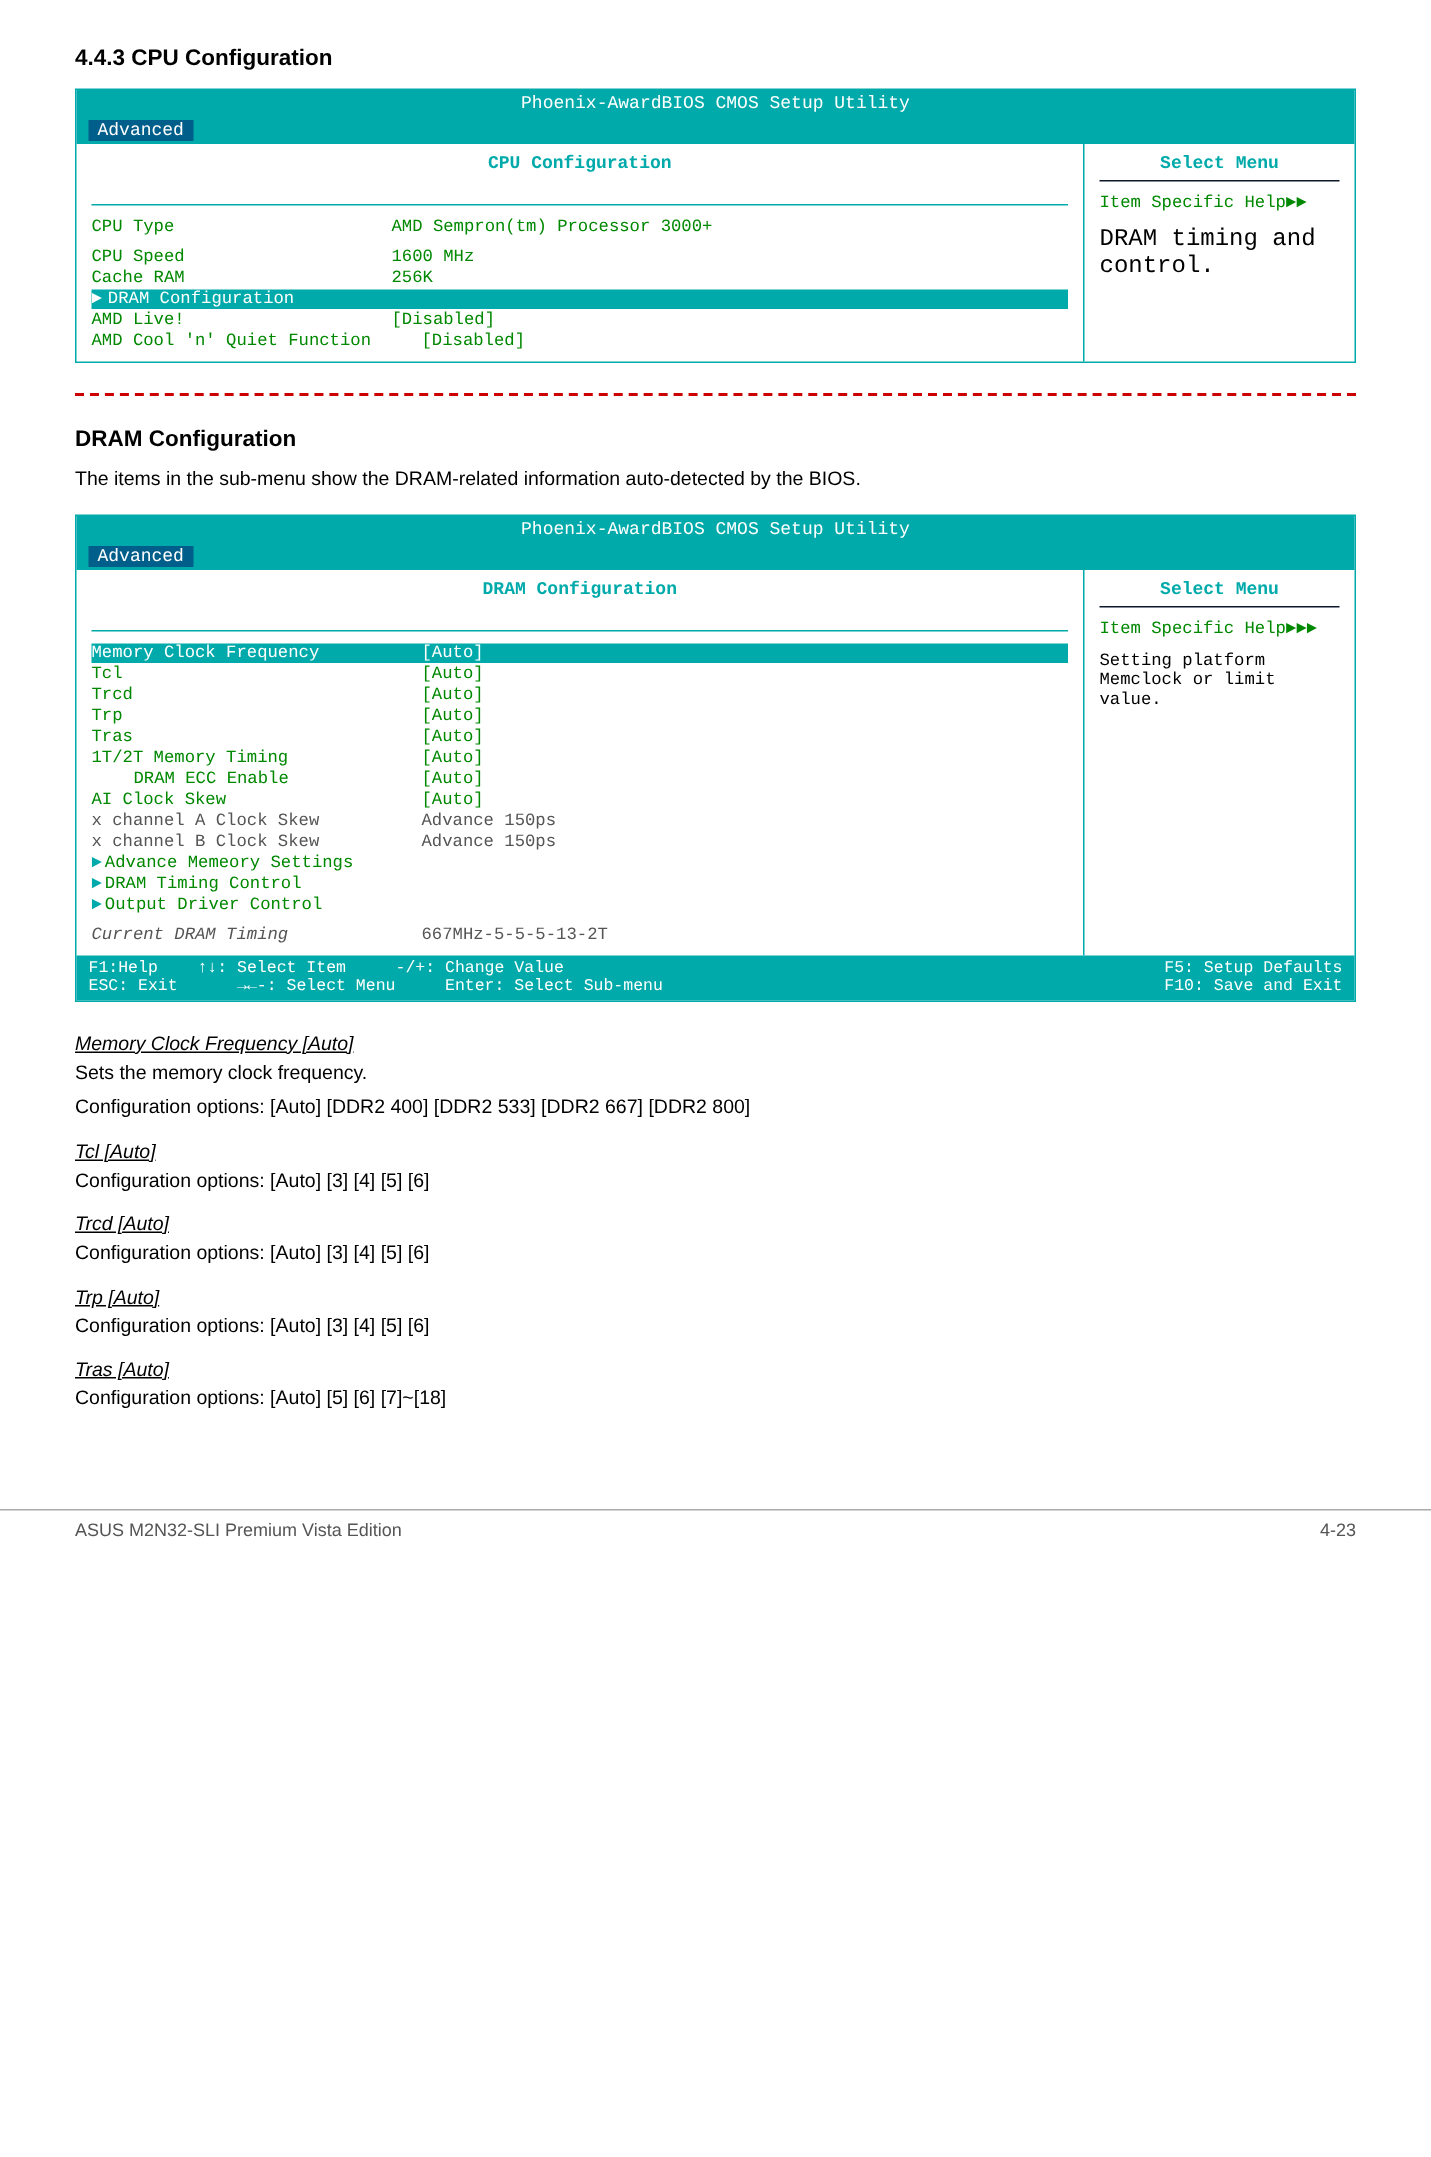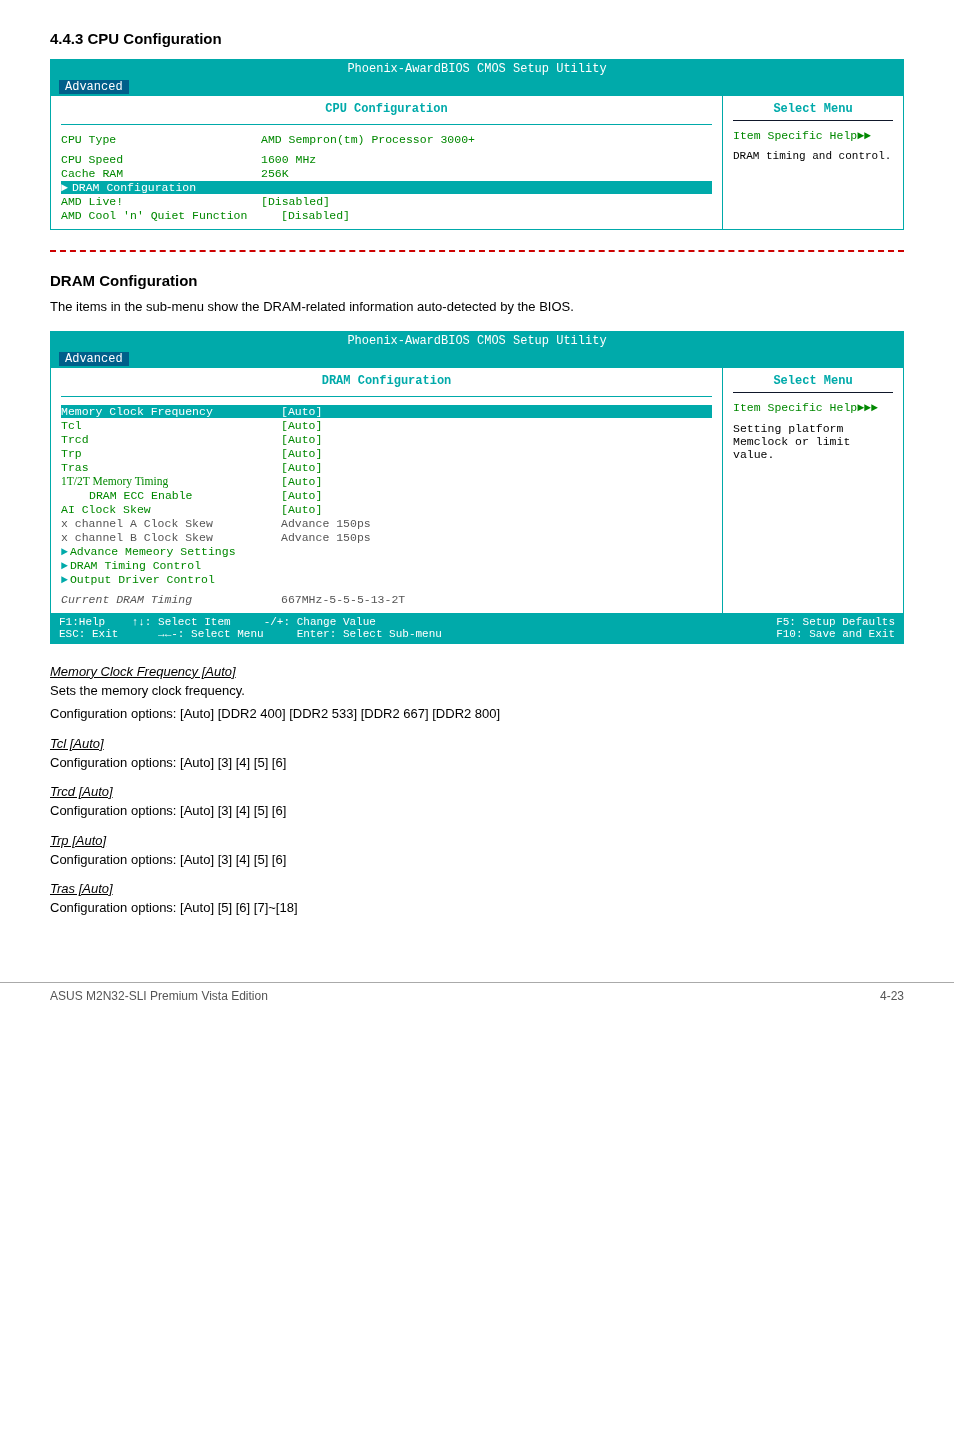--- a/index.html
+++ b/index.html
@@ -68,21 +68,21 @@
     }
 
     .bios-main-title {
       text-align: center;
       color: #00aaaa;
       font-weight: bold;
       font-family: 'Courier New', Courier, monospace;
       font-size: 12px;
       margin-bottom: 8px;
       border-bottom: 1px solid #00aaaa;
-      padding-bottom: 8px;
+      padding-bottom: 20px;
     }
 
     .bios-sidebar {
       width: 180px;
       padding: 6px 10px;
       font-family: 'Courier New', Courier, monospace;
       font-size: 11.5px;
       color: #000;
     }
 
@@ -218,21 +218,21 @@
 
           <div class="bios-item-row">
             <span class="col-label" style="color:#008800; width:220px;">AMD Cool 'n' Quiet Function</span>
             <span class="col-value" style="color:#008800;">[Disabled]</span>
           </div>
         </div>
 
         <div class="bios-sidebar">
           <div class="bios-sidebar-title">Select Menu</div>
           <div style="font-family:'Courier New',monospace; font-size:11.5px; color:#008800; margin-bottom:8px;">Item Specific Help►►</div>
-          <div style="font-family:'Courier New',monospace; font-size:11px; color:#000;">DRAM timing and control.</div>
+          <div style="font-family:'Courier New',monospace; font-size:16px; color:#000;">DRAM timing and control.</div>
         </div>
       </div>
     </div>
 
     <div class="dashed-line"></div>
   </div>
 
   <div style="margin-top: 20px;">
     <div style="font-size:15px; font-weight:bold; margin-bottom:8px;">DRAM Configuration</div>
     <div class="text-content">The items in the sub-menu show the DRAM-related information auto-detected by the BIOS.</div>
@@ -265,21 +265,21 @@
             <span class="col-label" style="width:220px;">Trp</span>
             <span class="col-value">[Auto]</span>
           </div>
 
           <div class="bios-item-row">
             <span class="col-label" style="width:220px;">Tras</span>
             <span class="col-value">[Auto]</span>
           </div>
 
           <div class="bios-item-row">
-            <span class="col-label" style="width:220px;font-family:Liberation Serif, serif;">1T/2T Memory Timing</span>
+            <span class="col-label" style="width:220px;">1T/2T Memory Timing</span>
             <span class="col-value">[Auto]</span>
           </div>
 
           <div class="bios-item-row">
             <span class="col-label" style="width:220px;padding-left:28px;">DRAM ECC Enable</span>
             <span class="col-value">[Auto]</span>
           </div>
 
           <div class="bios-item-row">
             <span class="col-label" style="width:220px;">AI Clock Skew</span>

